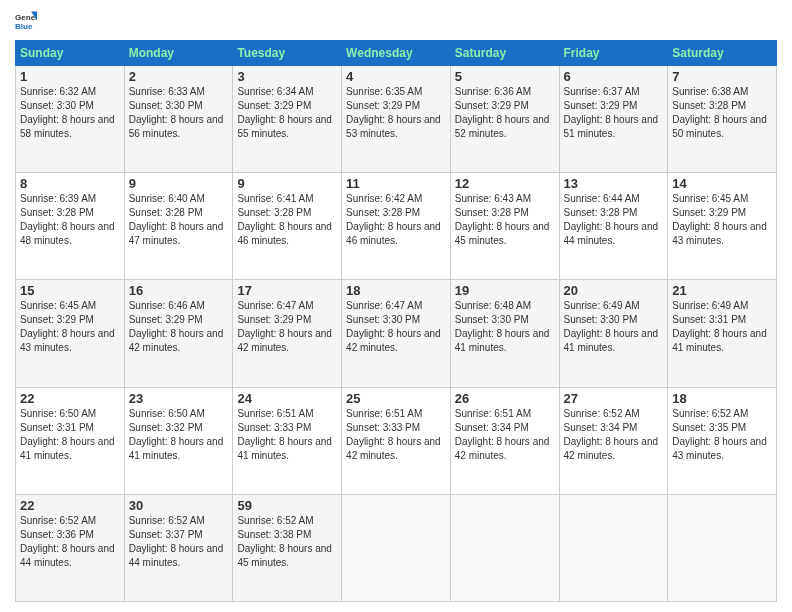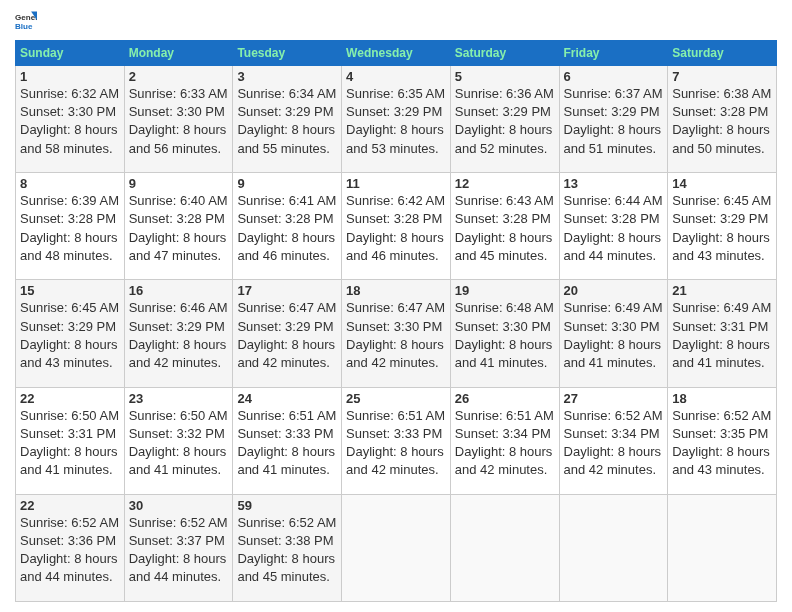--- a/index.html
+++ b/index.html
@@ -76,21 +76,21 @@
       background-color: #fff;
     }
     .day-number {
       font-size: 13px;
       font-weight: bold;
       color: #333;
       display: block;
       margin-bottom: 1px;
     }
     .day-info {
-      font-size: 13px;
+      font-size: 10px;
       color: #333;
       line-height: 1.4;
       text-align: right;
     }
     .empty-cell {
       background: #f9f9f9 !important;
     }
   </style>
 </head>
 <body>

